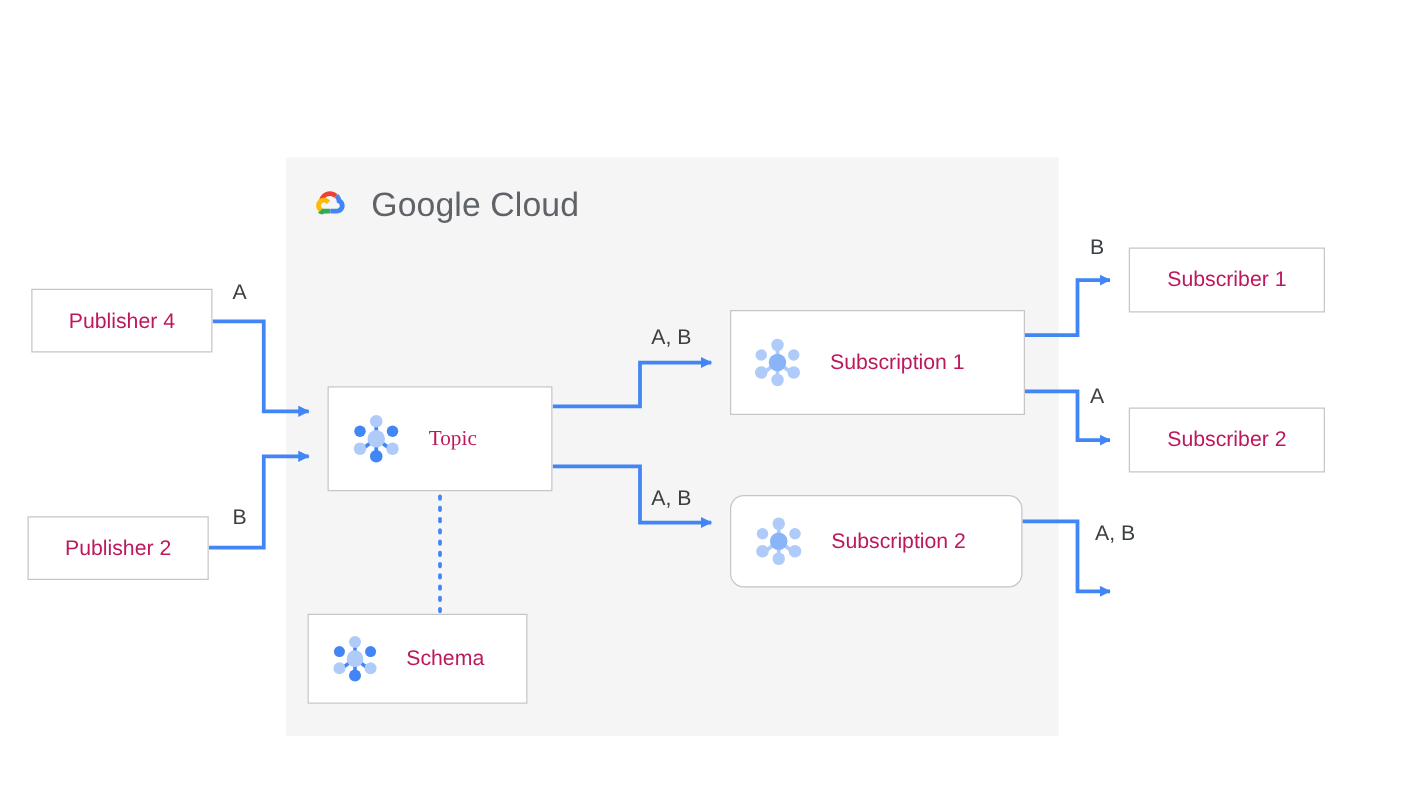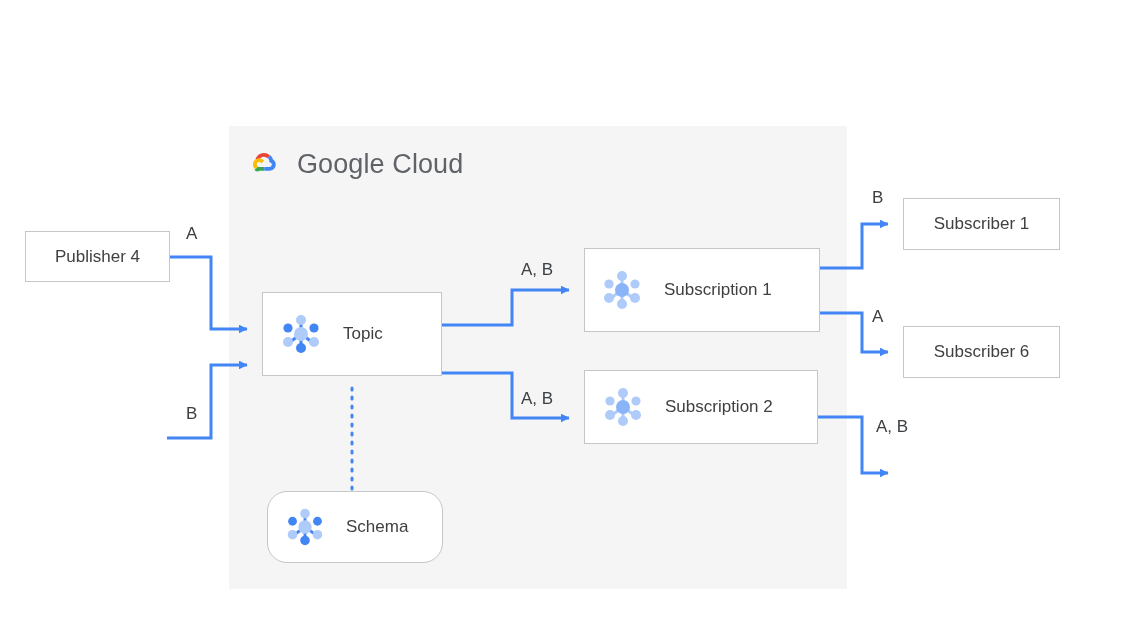--- a/index.html
+++ b/index.html
@@ -6,21 +6,21 @@
   body{width:1122px;height:629px;position:relative;overflow:hidden;
        font-family:"Liberation Sans","DejaVu Sans",sans-serif;}
   #stage{position:absolute;left:0;top:0;width:1122px;height:445px;margin-top:36px;}
   .cloud-panel{position:absolute;left:229px;top:90px;width:618px;height:463px;background:#F5F5F5;}
   .brand{position:absolute;left:240px;top:108px;display:flex;align-items:center;gap:13px;}
   .brand-logo{width:44px;height:40px;display:block;}
   .brand-text{font-size:27px;color:#5F6368;letter-spacing:.1px;white-space:nowrap;}
   .brand-text .gc-light{color:#5F6368;}
   .node{position:absolute;background:#FFFFFF;border:1px solid #C6C6C6;box-sizing:border-box;
         display:flex;align-items:center;}
-  .node-label{font-size:17px;color:#404040;white-space:nowrap;}
+  .node-label{font-size:17px;color:#be185d;white-space:nowrap;}
   .node.centered{justify-content:center;}
   .node.centered .node-label{text-align:center;}
   .node .ps-icon{flex:0 0 auto;}
   .node.withicon{padding-left:14px;}
   .node.withicon .node-label{margin-left:18px;}
   svg.wires{position:absolute;left:0;top:0;width:1122px;height:629px;pointer-events:none;}
   .edge-label{position:absolute;font-size:17px;color:#3C4043;white-space:nowrap;}
 </style>
 </head>
 <body>
@@ -58,40 +58,43 @@
       <path d="M818,381 L862,381 L862,437 L888,437" marker-end="url(#arw)"></path>
       <path d="M352,352 L352,455" stroke-width="3" stroke-dasharray="2 7" stroke-linecap="round"></path>
     </g>
   </svg>
 
   <div class="node centered" style="left:25px;top:195px;width:145px;height:51px;">
     <span class="node-label">Publisher 4</span>
   </div>
   <div class="edge-label" style="left:186px;top:188px;">A</div>
 
+  <div class="node centered" style="left:22px;top:377px;width:145px;height:51px;">
+    <span class="node-label">Publisher 2</span>
+  </div>
   <div class="edge-label" style="left:186px;top:368px;">B</div>
 
-  <div class="node withicon" style="left:262px;top:256px;width:180px;height:84px;">
+  <div class="node withicon" style="left:262px;top:273px;width:180px;height:84px;font-family:Liberation Serif, serif;">
     <svg class="ps-icon" width="48" height="48" viewBox="0 0 48 48">
       <line x1="24" y1="24" x2="24" y2="11" stroke="#4285F4" stroke-width="3"></line>
       <line x1="24" y1="24" x2="13" y2="32" stroke="#4285F4" stroke-width="3"></line>
       <line x1="24" y1="24" x2="35" y2="32" stroke="#4285F4" stroke-width="3"></line>
       <line x1="24" y1="24" x2="24" y2="37" stroke="#4285F4" stroke-width="3"></line>
       <circle cx="24" cy="24" r="7" fill="#AECBFA"></circle>
       <circle cx="24" cy="10" r="5" fill="#AECBFA"></circle>
       <circle cx="11" cy="18" r="4.6" fill="#4285F4"></circle>
       <circle cx="37" cy="18" r="4.6" fill="#4285F4"></circle>
       <circle cx="11" cy="32" r="5" fill="#AECBFA"></circle>
       <circle cx="37" cy="32" r="5" fill="#AECBFA"></circle>
       <circle cx="24" cy="38" r="5" fill="#4285F4"></circle>
     </svg>
     <span class="node-label">Topic</span>
   </div>
 
-  <div class="node withicon" style="left:267px;top:455px;width:176px;height:72px;border-radius:20px;">
+  <div class="node withicon" style="left:246px;top:455px;width:176px;height:72px;">
     <svg class="ps-icon" width="46" height="46" viewBox="0 0 48 48">
       <line x1="24" y1="24" x2="24" y2="11" stroke="#4285F4" stroke-width="3"></line>
       <line x1="24" y1="24" x2="13" y2="32" stroke="#4285F4" stroke-width="3"></line>
       <line x1="24" y1="24" x2="35" y2="32" stroke="#4285F4" stroke-width="3"></line>
       <line x1="24" y1="24" x2="24" y2="37" stroke="#4285F4" stroke-width="3"></line>
       <circle cx="24" cy="24" r="7" fill="#AECBFA"></circle>
       <circle cx="24" cy="10" r="5" fill="#AECBFA"></circle>
       <circle cx="11" cy="18" r="4.6" fill="#4285F4"></circle>
       <circle cx="37" cy="18" r="4.6" fill="#4285F4"></circle>
       <circle cx="11" cy="32" r="5" fill="#AECBFA"></circle>
@@ -112,21 +115,21 @@
       <circle cx="11" cy="18" r="4.6" fill="#AECBFA"></circle>
       <circle cx="37" cy="18" r="4.6" fill="#AECBFA"></circle>
       <circle cx="11" cy="32" r="5" fill="#AECBFA"></circle>
       <circle cx="37" cy="32" r="5" fill="#AECBFA"></circle>
       <circle cx="24" cy="38" r="5" fill="#AECBFA"></circle>
     </svg>
     <span class="node-label">Subscription 1</span>
   </div>
   <div class="edge-label" style="left:521px;top:224px;">A, B</div>
 
-  <div class="node withicon" style="left:584px;top:334px;width:234px;height:74px;">
+  <div class="node withicon" style="left:584px;top:360px;width:234px;height:74px;border-radius:11px;">
     <svg class="ps-icon" width="48" height="48" viewBox="0 0 48 48">
       <line x1="24" y1="24" x2="24" y2="11" stroke="#AECBFA" stroke-width="3"></line>
       <line x1="24" y1="24" x2="13" y2="32" stroke="#AECBFA" stroke-width="3"></line>
       <line x1="24" y1="24" x2="35" y2="32" stroke="#AECBFA" stroke-width="3"></line>
       <line x1="24" y1="24" x2="24" y2="37" stroke="#AECBFA" stroke-width="3"></line>
       <circle cx="24" cy="24" r="7" fill="#8AB4F8"></circle>
       <circle cx="24" cy="10" r="5" fill="#AECBFA"></circle>
       <circle cx="11" cy="18" r="4.6" fill="#AECBFA"></circle>
       <circle cx="37" cy="18" r="4.6" fill="#AECBFA"></circle>
       <circle cx="11" cy="32" r="5" fill="#AECBFA"></circle>
@@ -136,19 +139,19 @@
     <span class="node-label">Subscription 2</span>
   </div>
   <div class="edge-label" style="left:521px;top:353px;">A, B</div>
 
   <div class="node centered" style="left:903px;top:162px;width:157px;height:52px;">
     <span class="node-label">Subscriber 1</span>
   </div>
   <div class="edge-label" style="left:872px;top:152px;">B</div>
 
   <div class="node centered" style="left:903px;top:290px;width:157px;height:52px;">
-    <span class="node-label">Subscriber 6</span>
+    <span class="node-label">Subscriber 2</span>
   </div>
   <div class="edge-label" style="left:872px;top:271px;">A</div>
 
   <div class="edge-label" style="left:876px;top:381px;">A, B</div>
 
 </div>
 
 </body></html>

